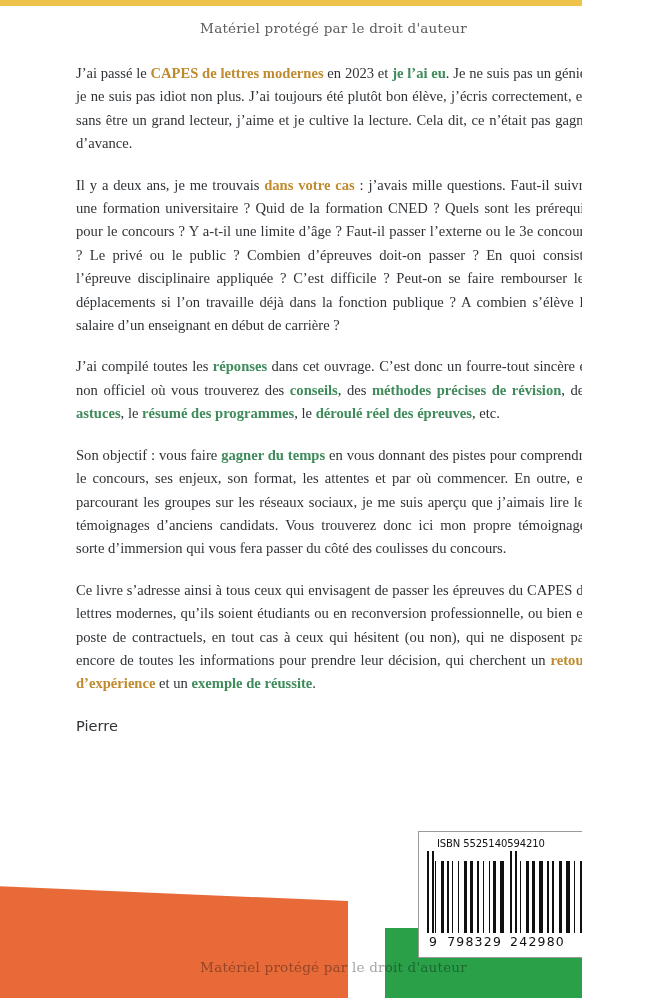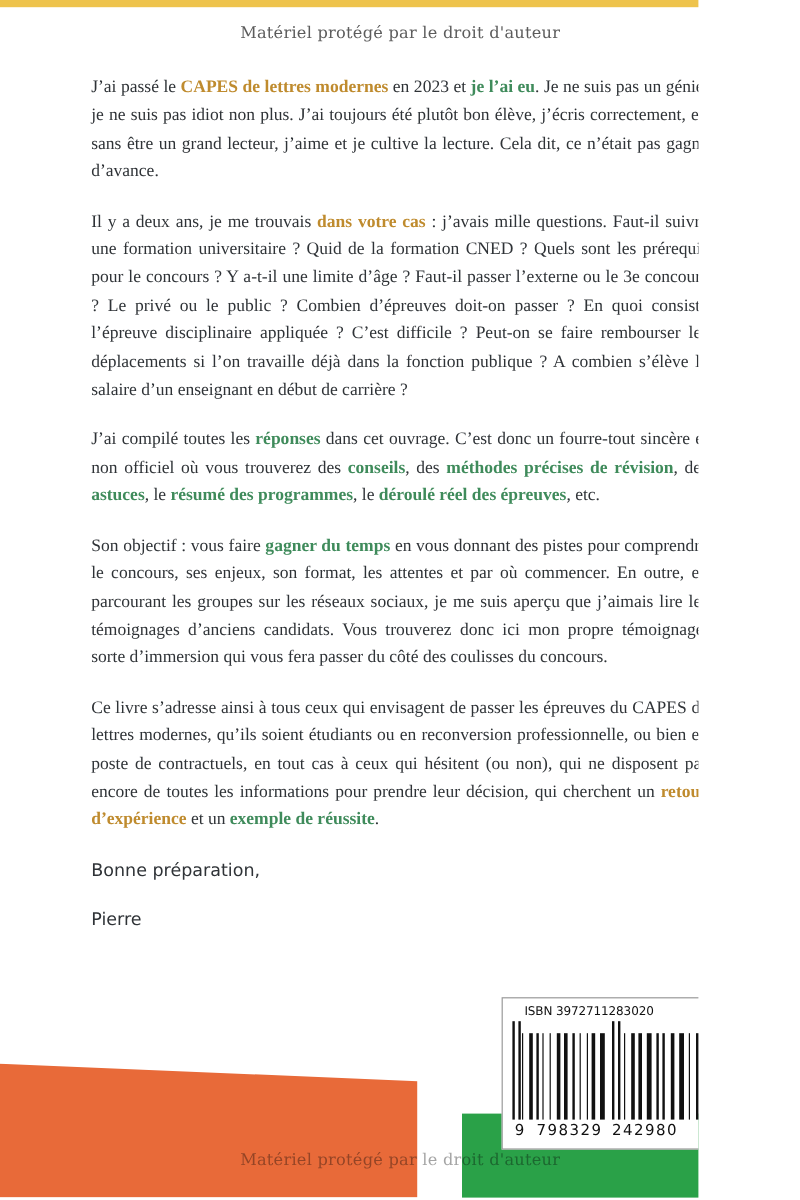--- a/index.html
+++ b/index.html
@@ -193,30 +193,29 @@
     </p>
 
     <p class="para">
       <span>Son objectif : vous faire </span><span class="hl-green">gagner du temps</span><span> en vous donnant des pistes pour comprendre le concours, ses enjeux, son format, les attentes et par où commencer. En outre, en parcourant les groupes sur les réseaux sociaux, je me suis aperçu que j’aimais lire les témoignages d’anciens candidats. Vous trouverez donc ici mon propre témoignage, sorte d’immersion qui vous fera passer du côté des coulisses du concours.</span>
     </p>
 
     <p class="para">
       <span>Ce livre s’adresse ainsi à tous ceux qui envisagent de passer les épreuves du CAPES de lettres modernes, qu’ils soient étudiants ou en reconversion professionnelle, ou bien en poste de contractuels, en tout cas à ceux qui hésitent (ou non), qui ne disposent pas encore de toutes les informations pour prendre leur décision, qui cherchent un </span><span class="hl-orange">retour d’expérience</span><span> et un </span><span class="hl-green">exemple de réussite</span><span>.</span>
     </p>
 
-    <p class="sign first">Bonne préparation,</p>
     <p class="sign">Pierre</p>
 
   </div>
 
   <div class="shape-orange"></div>
   <div class="shape-green"></div>
 
   <div class="barcode-card">
-    <div class="isbn-label">ISBN 3972711283020</div>
+    <div class="isbn-label">ISBN 5525140594210</div>
     <div class="bc-row">
       <div class="bc-main">
         <div class="bars" id="main-bars">
             <div class="bar" style="width: 1.5px; height: 100%;"></div>
             <div class="bar" style="width: 1.5px; height: 100%; background: transparent;"></div>
             <div class="bar" style="width: 1.5px; height: 100%;"></div>
             <div class="bar" style="width: 1px; height: 88%;"></div>
             <div class="bar" style="width: 3px; height: 88%; background: transparent;"></div>
             <div class="bar" style="width: 3px; height: 88%;"></div>
             <div class="bar" style="width: 1px; height: 88%; background: transparent;"></div>

